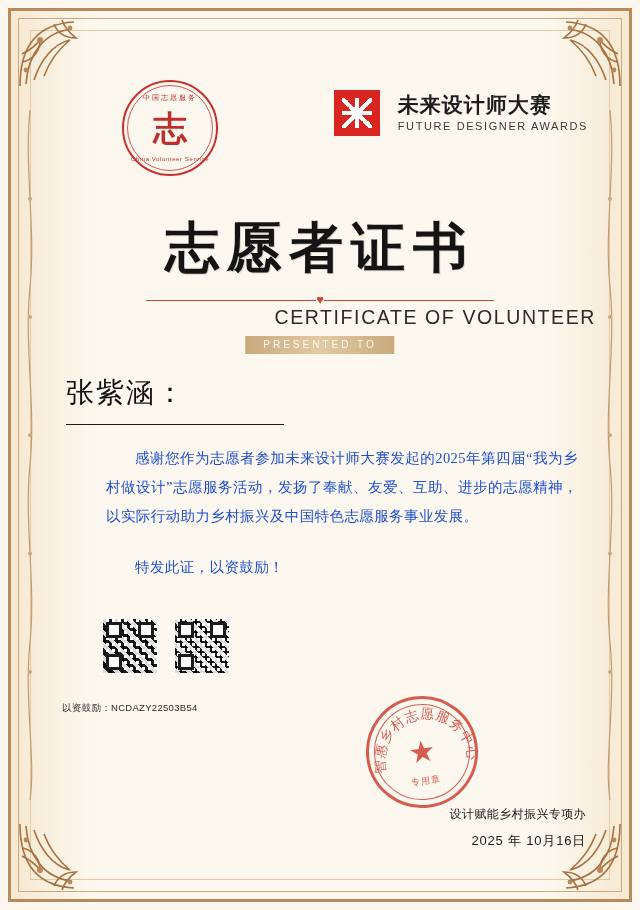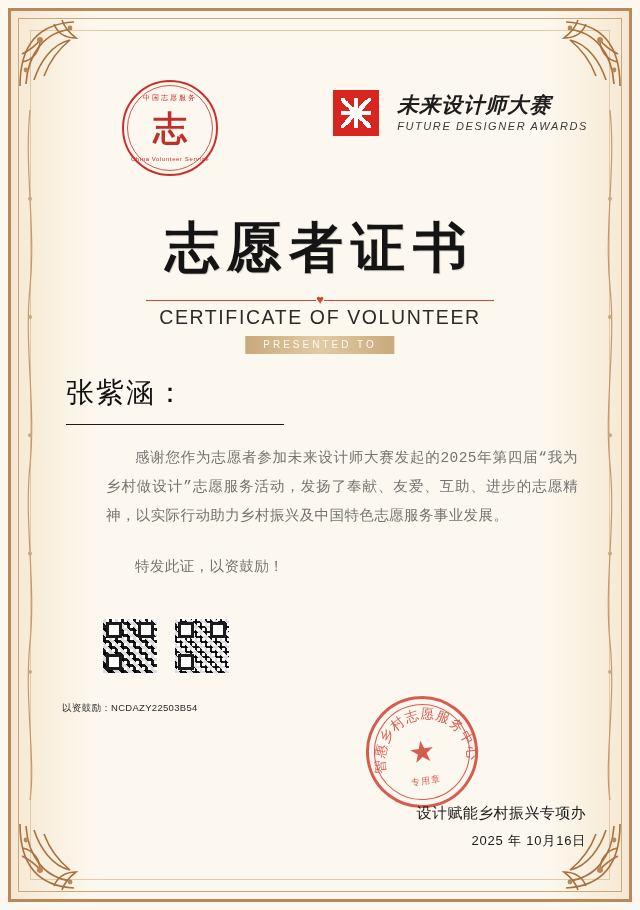--- a/index.html
+++ b/index.html
@@ -103,21 +103,21 @@
     position: absolute; bottom: 8px; left: 0; right: 0;
     text-align: center;
     font-size: 6px;
     letter-spacing: .6px;
     color: #c0302b;
   }
 
   .fda-logo {
     position: absolute;
     right: 8px; top: 10px;
-    display: flex; align-items: center; gap: 18px; font-style: italic;
+    display: flex; align-items: center; gap: 18px;
   }
   .fda-mark {
     width: 46px; height: 46px;
     background: #d8251f;
     position: relative;
     flex: none;
   }
   .fda-mark:before {
     content: "";
     position: absolute;
@@ -159,21 +159,21 @@
   }
   .title-rule .ln.l { left: 102px; width: 170px; }
   .title-rule .ln.r { right: 102px; width: 170px; }
   .title-rule .heart {
     position: absolute; left: 50%; top: 0;
     transform: translateX(-50%);
     color: #c94b2e; font-size: 13px; line-height: 14px;
   }
   .title-en {
     position: absolute; left: 0; right: 0; top: 262px;
-    text-align: center;
+    text-align: right;
     font-size: 19.5px;
     letter-spacing: 1.6px;
     color: #2b2b2b;
   }
   .presented {
     position: absolute; left: 50%; top: 292px;
     transform: translateX(-50%);
     background: linear-gradient(90deg,#c9a97c,#e2cba4 50%,#c9a97c);
     color: #fdf8ef;
     font-size: 10px;
@@ -195,24 +195,24 @@
   .recipient-line {
     height: 1px; background: #1b1b1b; width: 218px;
   }
 
   
   .body-text {
     position: absolute; left: 62px; right: 18px; top: 400px;
   }
   .body-text p {
     margin: 0 0 22px 0;
-    font-family: Liberation Mono, monospace;
+    font-family: Liberation Serif, serif;
     font-size: 14.5px;
     line-height: 2;
-    color: #737373;
+    color: #1d4ed8;
     text-align: justify;
     text-indent: 2em;
     letter-spacing: .4px;
   }
 
   
   .qr-row {
     position: absolute; left: 58px; top: 574px;
     display: flex; gap: 16px;
   }
@@ -252,21 +252,21 @@
 
   
   .sign-block {
     position: absolute; right: 10px; bottom: 16px;
     text-align: right;
   }
   .sign-block .l1 {
     font-size: 14px; color: #1a1a1a; letter-spacing: .6px; margin-bottom: 7px;
   }
   .sign-block .l2 {
-    font-size: 15px; color: #1a1a1a; letter-spacing: .4px; margin-bottom: 9px;
+    font-size: 12px; color: #1a1a1a; letter-spacing: .4px; margin-bottom: 9px;
   }
   .sign-block .l3 {
     font-size: 13px; color: #1a1a1a; letter-spacing: .8px;
   }
 
   
   .stamp {
     position: absolute;
     right: 118px; bottom: 58px;
     width: 112px; height: 112px;

